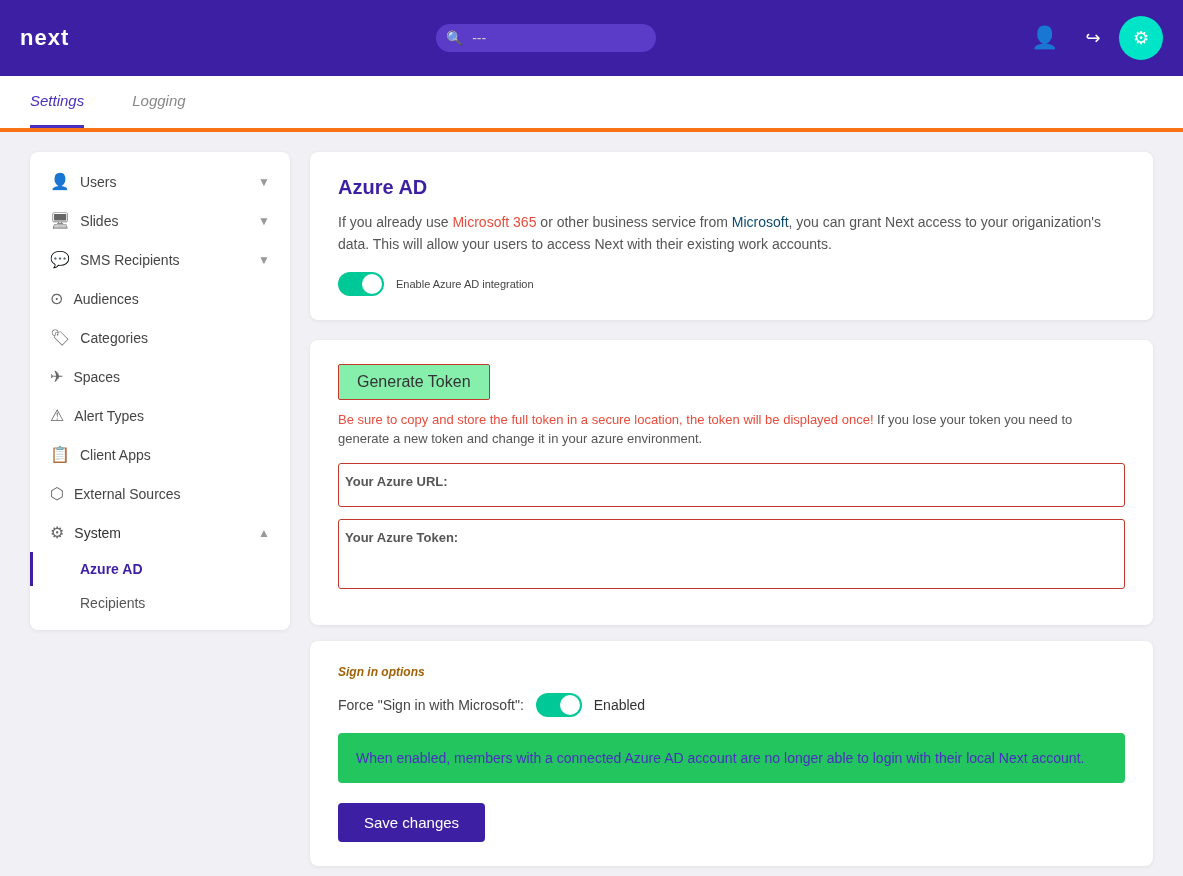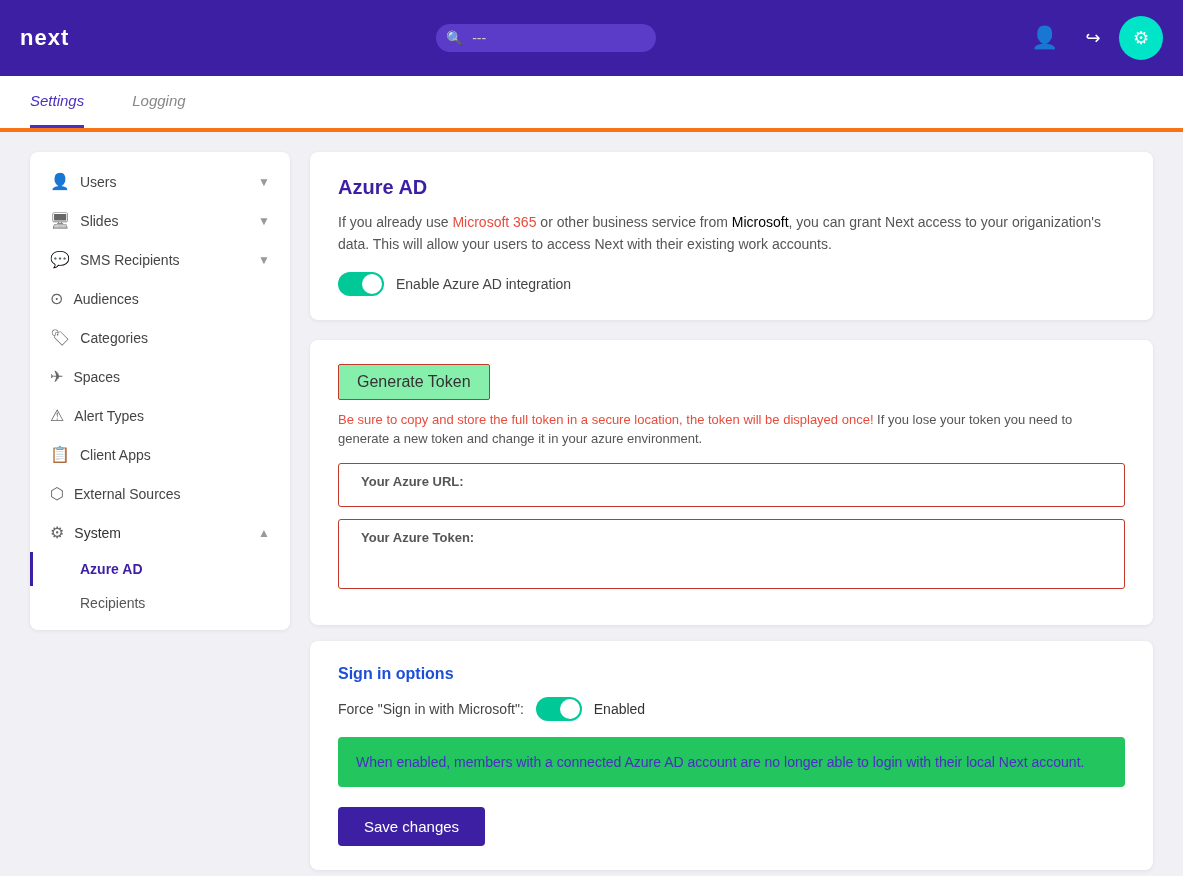--- a/index.html
+++ b/index.html
@@ -191,21 +191,21 @@
       content: '';
       position: absolute;
       width: 20px;
       height: 20px;
       background: #fff;
       border-radius: 50%;
       top: 2px;
       right: 2px;
       transition: left 0.2s;
     }
-    .toggle-label { font-size: 14px; color: #444; }
+    .toggle-label { font-size: 11px; color: #444; }
 
     
     .token-section {
       margin-top: 4px;
     }
     .generate-token-btn {
       border: 1.5px solid #c0392b;
       background: #86efac;
       color: #333;
       padding: 8px 18px;
@@ -220,36 +220,37 @@
       margin-bottom: 14px;
       line-height: 1.5;
     }
 
     .field-group {
       margin-bottom: 12px;
     }
     .field-box {
       border: 1.5px solid #c0392b;
       border-radius: 3px;
-      padding: 10px 22px;
+      padding: 10px 6px;
       font-size: 13px;
       color: #555;
       font-weight: 600;
       min-height: 44px;
     }
     .field-box.tall {
       min-height: 70px;
     }
 
     
     .sign-in-section .section-title {
-      font-size: 16px;
+      font-size: 12px;
       font-weight: 600;
-      color: #1d4ed8;
+      color: #a16207;
       margin-bottom: 14px;
+      font-style: italic;
     }
     .force-signin-row {
       display: flex;
       align-items: center;
       gap: 12px;
       margin-bottom: 16px;
     }
     .force-signin-label {
       font-size: 14px;
       color: #444;
@@ -373,21 +374,21 @@
     <div class="sidebar-sub-item">
       <span>Recipients</span>
     </div>
   </aside>
 
   <main class="content-area">
 
     <div class="card">
       <div class="card-title">Azure AD</div>
       <p class="description-text">
-        If you already use <span style="color:#e74c3c">Microsoft 365</span> or other business service from <span style="color:#000000">Microsoft</span>, you can grant Next access to your origanization's data. This will allow your users to access Next with their existing work accounts.
+        If you already use <span style="color:#e74c3c">Microsoft 365</span> or other business service from <span style="color:#0c4a6e">Microsoft</span>, you can grant Next access to your origanization's data. This will allow your users to access Next with their existing work accounts.
       </p>
       <div class="toggle-row">
         <div class="toggle"></div>
         <span class="toggle-label">Enable Azure AD integration</span>
       </div>
     </div>
 
     <div class="card token-section">
       <button class="generate-token-btn">Generate Token</button>
       <p class="token-note">

